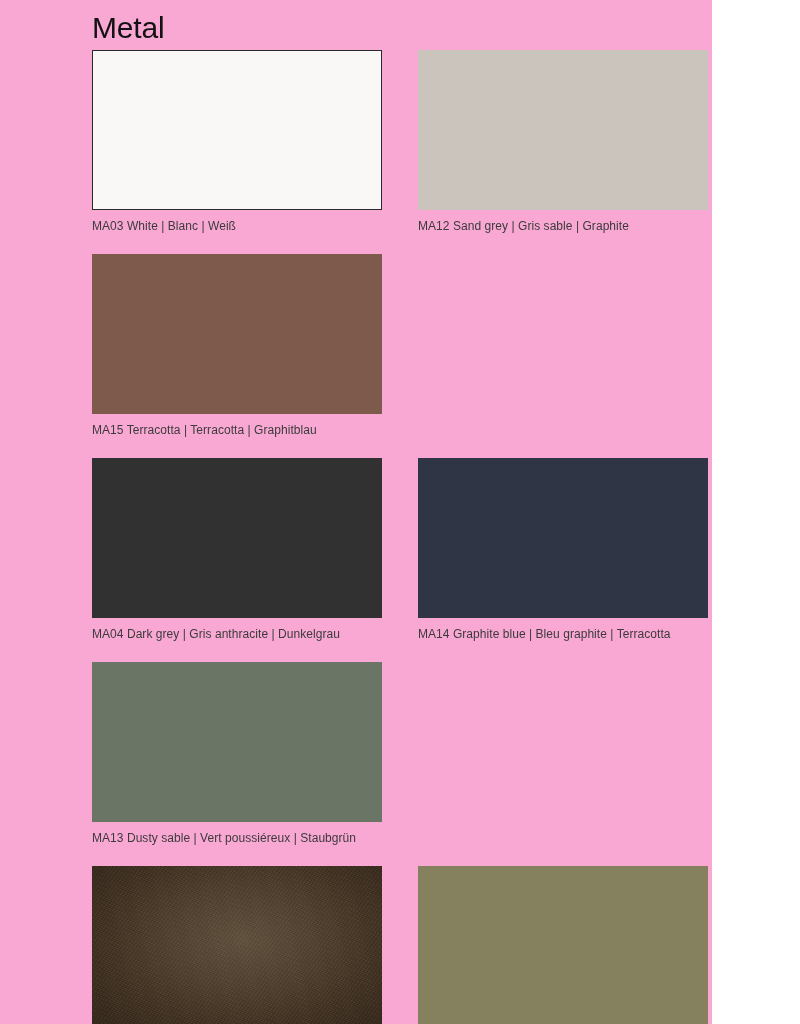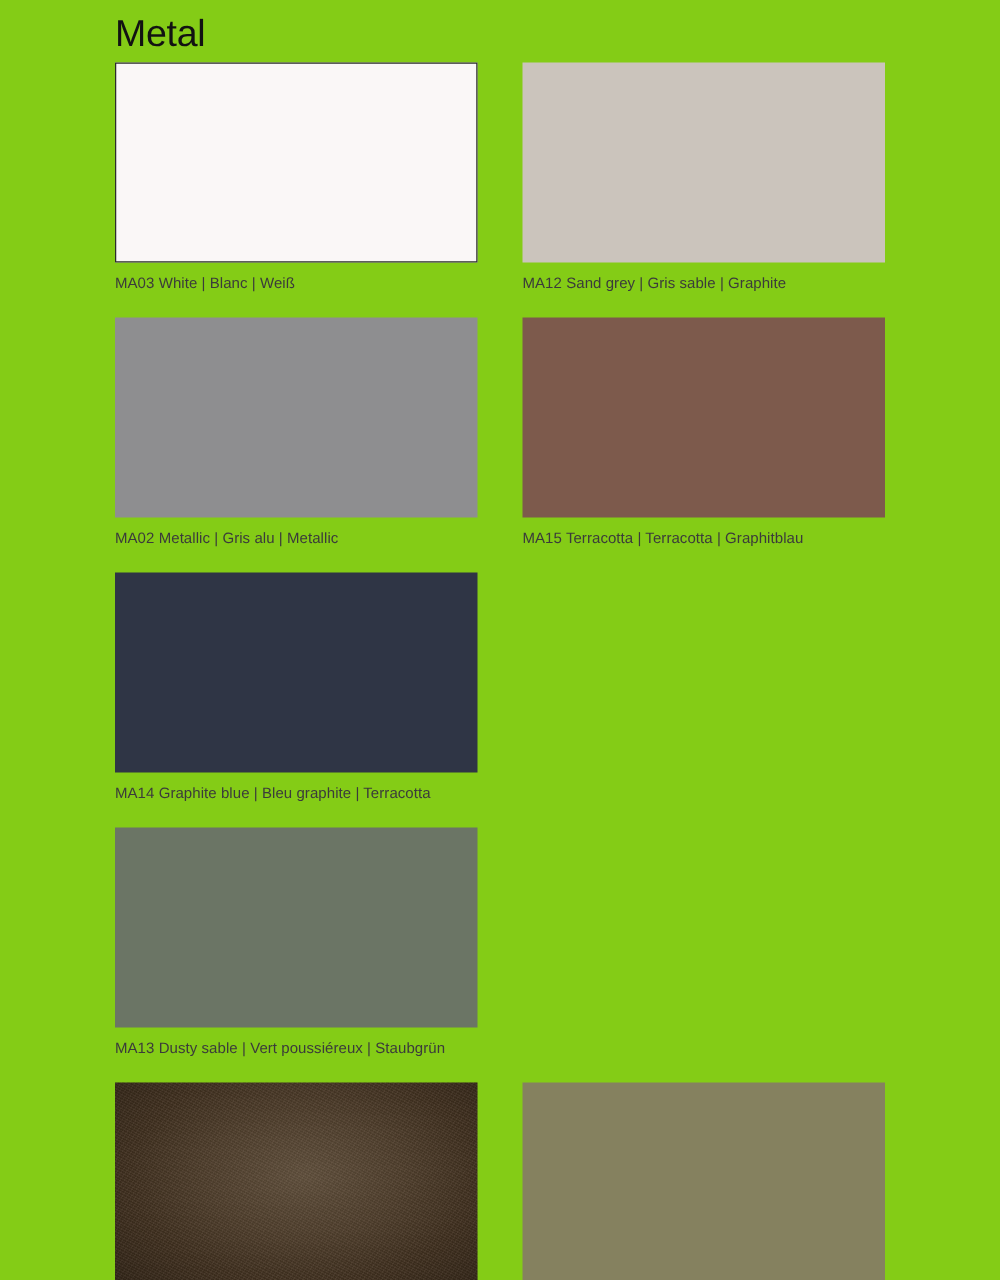--- a/index.html
+++ b/index.html
@@ -7,23 +7,23 @@
   html, body {
     width: 800px;
     height: 1024px;
     background: #ffffff;
     font-family: "Liberation Sans", sans-serif;
     -webkit-font-smoothing: antialiased;
   }
 
   .page {
     position: relative;
-    width: 800px;
+    width: 712px;
     height: 1024px;
-    background: #84cc16;
+    background: #f9a8d4;
     overflow: hidden;
   }
 
   .page-title {
     position: absolute;
     left: 92px;
     top: 8px;
     font-size: 30px;
     font-weight: 400;
     letter-spacing: -0.2px;
@@ -108,30 +108,30 @@
         <div class="caption">MA03 White | Blanc | Weiß</div>
       </div>
       <div class="cell">
         <div class="swatch" style="background: rgb(203, 196, 188);"></div>
         <div class="caption">MA12 Sand grey | Gris sable | Graphite</div>
       </div>
     </div>
 
     <div class="row">
       <div class="cell">
-        <div class="swatch" style="background: rgb(142, 142, 144);"></div>
-        <div class="caption">MA02 Metallic | Gris alu | Metallic</div>
-      </div>
-      <div class="cell">
         <div class="swatch" style="background: rgb(125, 90, 76);"></div>
         <div class="caption">MA15 Terracotta | Terracotta | Graphitblau</div>
       </div>
     </div>
 
     <div class="row">
+      <div class="cell">
+        <div class="swatch" style="background: rgb(49, 49, 49);"></div>
+        <div class="caption">MA04 Dark grey | Gris anthracite | Dunkelgrau</div>
+      </div>
       <div class="cell">
         <div class="swatch" style="background: rgb(47, 53, 69);"></div>
         <div class="caption">MA14 Graphite blue | Bleu graphite | Terracotta</div>
       </div>
     </div>
 
     <div class="row">
       <div class="cell">
         <div class="swatch" style="background: rgb(107, 117, 101);"></div>
         <div class="caption">MA13 Dusty sable | Vert poussiéreux | Staubgrün</div>

